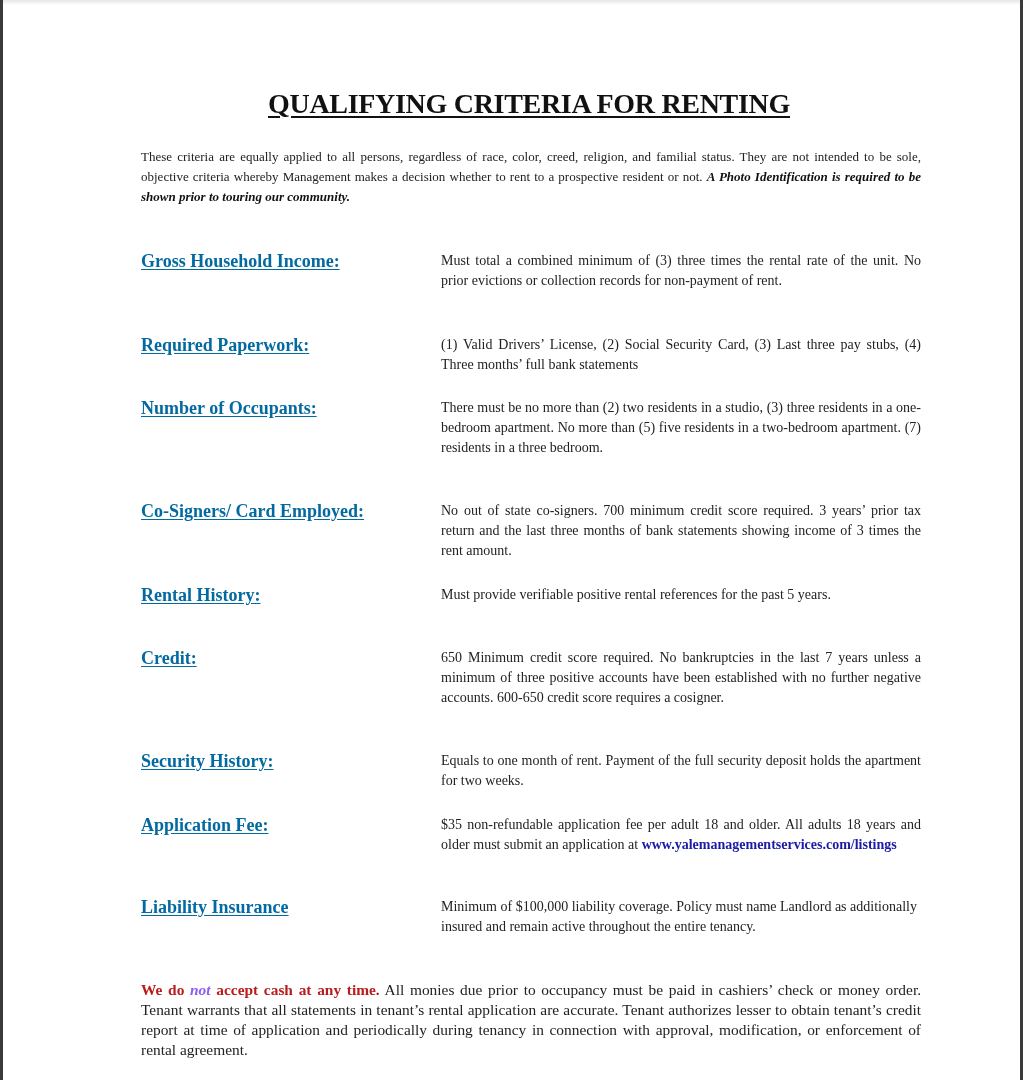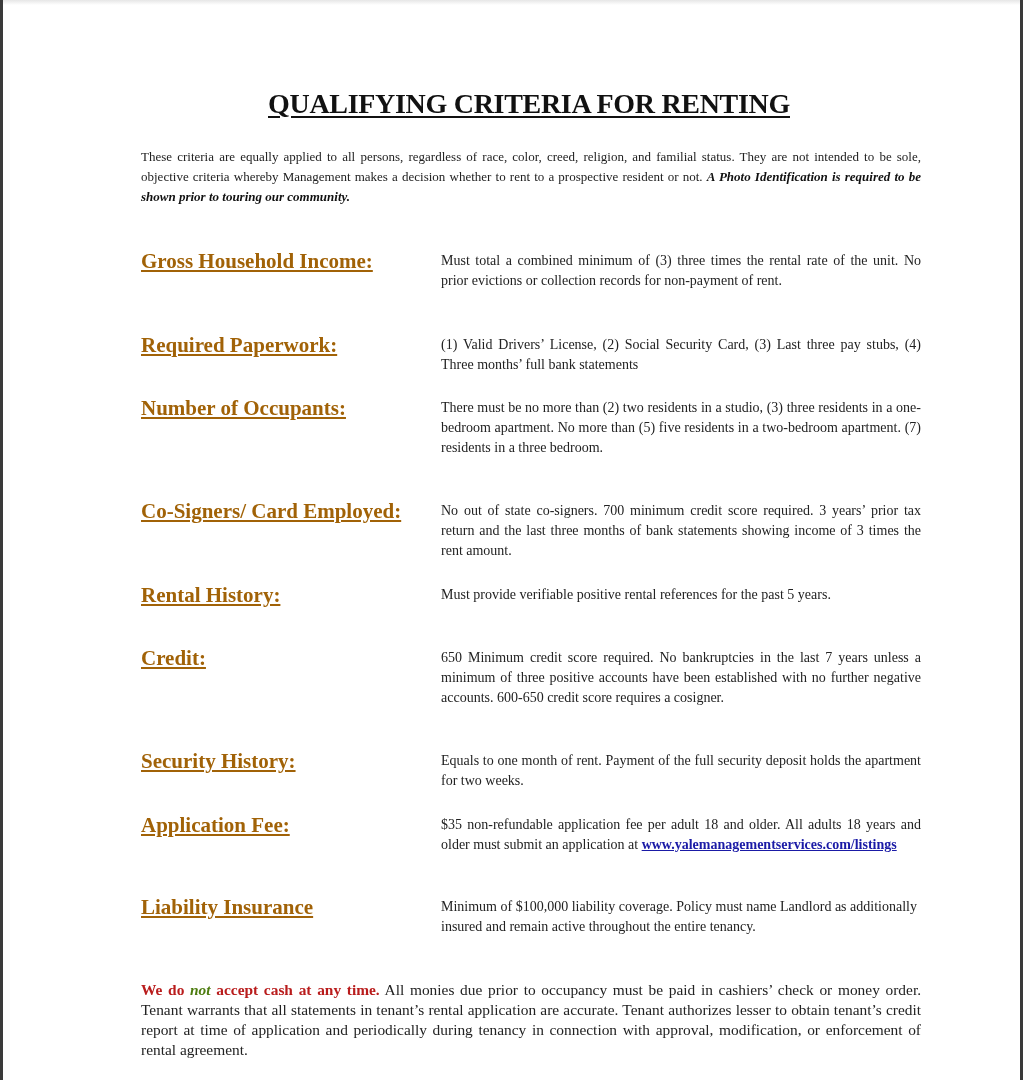--- a/index.html
+++ b/index.html
@@ -66,55 +66,54 @@
     .row {
       position: absolute;
       left: 123px;
       width: 780px;
     }
     .row-label {
       position: absolute;
       left: 0;
       top: 0;
       font-weight: bold;
-      font-size: 21px;
+      font-size: 18px;
       line-height: 20px;
       text-decoration: underline;
       text-underline-offset: 2px;
-      color: #a16207;
+      color: #0369a1;
     }
     .row-value {
       position: absolute;
       left: 300px;
       top: 0;
       width: 480px;
       font-size: 14px;
       line-height: 20px;
       text-align: justify;
       color: #222;
     }
     .row-value.left { text-align: left; }
     .row-value a {
       color: #1a1aa6;
       font-weight: bold;
-      text-decoration: underline;
     }
     .footer-para {
       position: absolute;
       left: 123px;
       top: 980px;
       width: 780px;
       font-size: 15.4px;
       line-height: 20px;
       text-align: justify;
       margin: 0;
       color: #222;
     }
     .footer-para .strong { font-weight: bold; color: #b91c1c; }
-    .footer-para .strong-em { font-weight: bold; font-style: italic; color: #4d7c0f; }
+    .footer-para .strong-em { font-weight: bold; font-style: italic; color: #8b5cf6; }
   </style>
 </head>
 <body>
 
 <div class="frame-left"></div>
 <div class="frame-right"></div>
 <div class="frame-top-shadow"></div>
 
 <div class="page">
 

